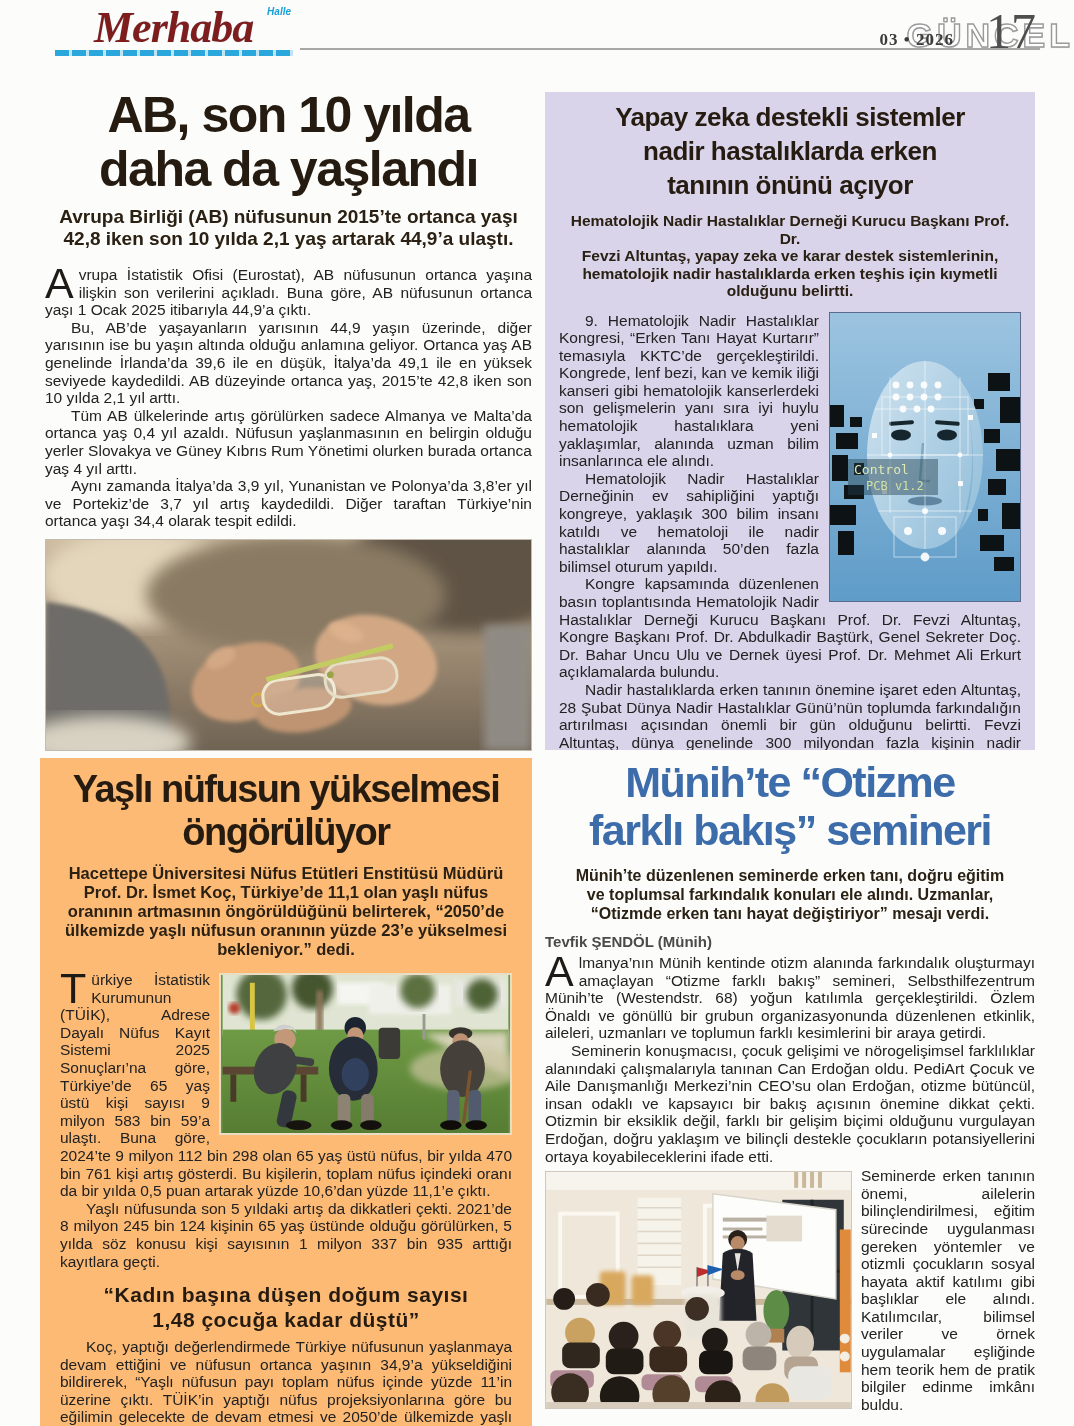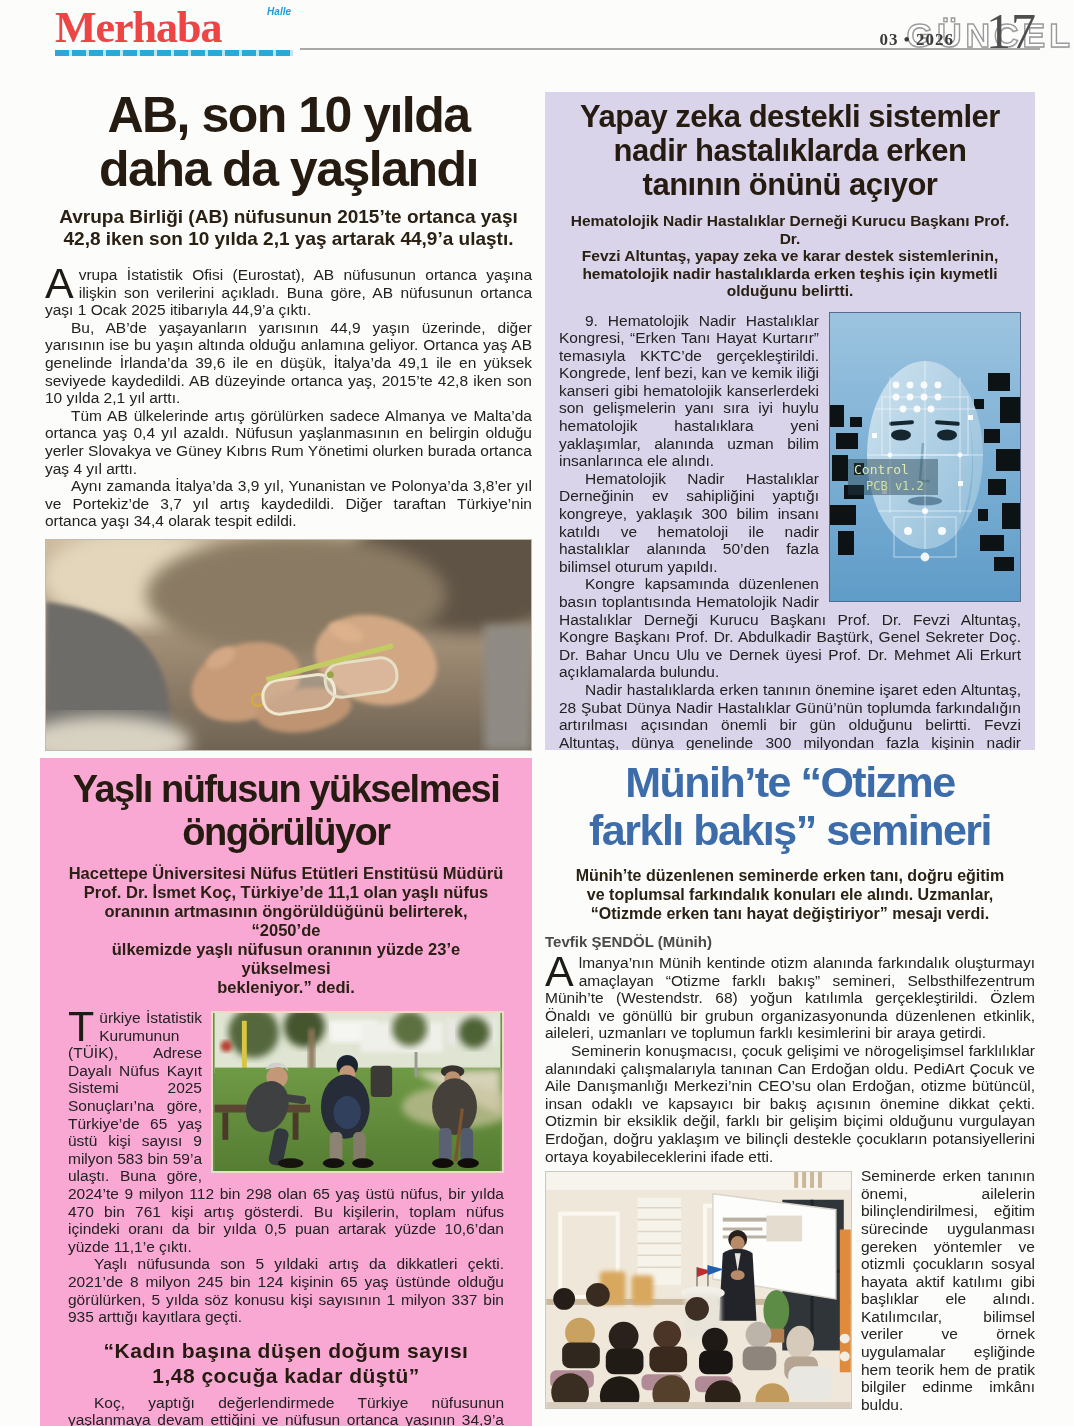--- a/index.html
+++ b/index.html
@@ -2,23 +2,23 @@
 <html><head>
 <meta charset="utf-8">
 <style>
   * { margin:0; padding:0; box-sizing:border-box; }
   html,body { width:1074px; }
   body { font-family:"Liberation Sans",sans-serif; background:#ffffff; color:#1e1b16; }
   .page { position:relative; width:1074px; height:1426px; background:#fcfcfa; overflow:hidden; }
 
   
   .logo-wrap { position:absolute; left:55px; top:6px; width:238px; height:50px; }
-  .logo-text { font-family:"Liberation Serif",serif; font-weight:700;
-               font-size:44px; color:#ef4444; letter-spacing:-1px; line-height:44px;
-               text-shadow:0 0 1px #bfe6f6; }
+  .logo-text { font-family:"Liberation Serif",serif; font-style:italic; font-weight:700;
+               font-size:44px; color:#7f1d1d; letter-spacing:-1px; line-height:44px;
+               text-shadow:0 0 1px #bfe6f6;margin-left:39px; }
   .logo-badge { position:absolute; right:2px; top:0px; font-size:10px; font-weight:700;
                 font-style:italic; color:#189fd8; }
   .logo-strip { position:absolute; left:0; bottom:0; width:238px; height:6px;
                 background:repeating-linear-gradient(90deg,#2aa7dd 0 14px,#bfe4f4 14px 17px); }
   .section-title { position:absolute; left:0; top:16px; width:100%; text-align:right;
                    font-size:34px; font-weight:800; letter-spacing:4px; color:#ffffff;
                    -webkit-text-stroke:1.4px #9a9a9a; text-shadow:0 1px 1px #cfcfcf; }
   .header-date { position:absolute; right:120px; top:30px; font-family:"Liberation Serif",serif;
                  font-weight:700; font-size:17px; color:#3c3c3c; letter-spacing:1px; }
   .header-pagenum { position:absolute; right:38px; top:2px; font-family:"Liberation Serif",serif;
@@ -38,29 +38,29 @@
   .art-ab { position:absolute; left:45px; top:88px; width:487px; }
   .art-ab .headline { font-size:50px; line-height:54px; }
   .art-ab .deck { font-size:19px; line-height:22px; margin-top:10px; }
   .art-ab .body { margin-top:16px; }
   .art-ab .bp { margin-bottom:0; }
   .hands-frame { margin-top:9px; width:487px; height:212px; border:1px solid #c2bcb0; background:#9b8871; }
 
   
   .art-ai { position:absolute; left:545px; top:92px; width:490px; height:658px;
             background:#d9d4ea; padding:8px 14px 10px 14px; overflow:hidden; }
-  .art-ai .headline { font-size:31px; line-height:34px; letter-spacing:-0.5px; }
+  .art-ai .headline { font-size:26px; line-height:34px; letter-spacing:-0.5px; }
   .art-ai .deck { font-size:15.5px; line-height:17.5px; margin-top:10px; }
   .art-ai .body { margin-top:12px; }
   .ai-frame { float:right; width:192px; height:290px; margin:0 0 6px 10px;
               border:1px solid #5a6a8a; background:#fde047; }
 
   
   .art-elderly { position:absolute; left:40px; top:758px; width:492px; height:668px;
-                 background:#f9a8d4; padding:10px 28px; overflow:hidden; }
+                 background:#fdba74; padding:10px 20px; overflow:hidden; }
   .art-elderly .headline { font-size:38px; line-height:43px; }
   .art-elderly .deck { font-size:16.5px; line-height:19px; margin-top:10px; }
   .art-elderly .body { margin-top:12px; }
   .park-frame { float:right; width:293px; height:162px; margin:2px 0 4px 9px;
                 border:2px solid #e9ddc4; background:#67923f; }
   .subhead { font-weight:800; text-align:center; font-size:21px; line-height:25px;
              color:#251b10; margin:12px 0 6px 0; white-space:pre-line; letter-spacing:0.5px; }
 
   
   .art-autism { position:absolute; left:545px; top:758px; width:490px; height:668px; overflow:hidden; }

